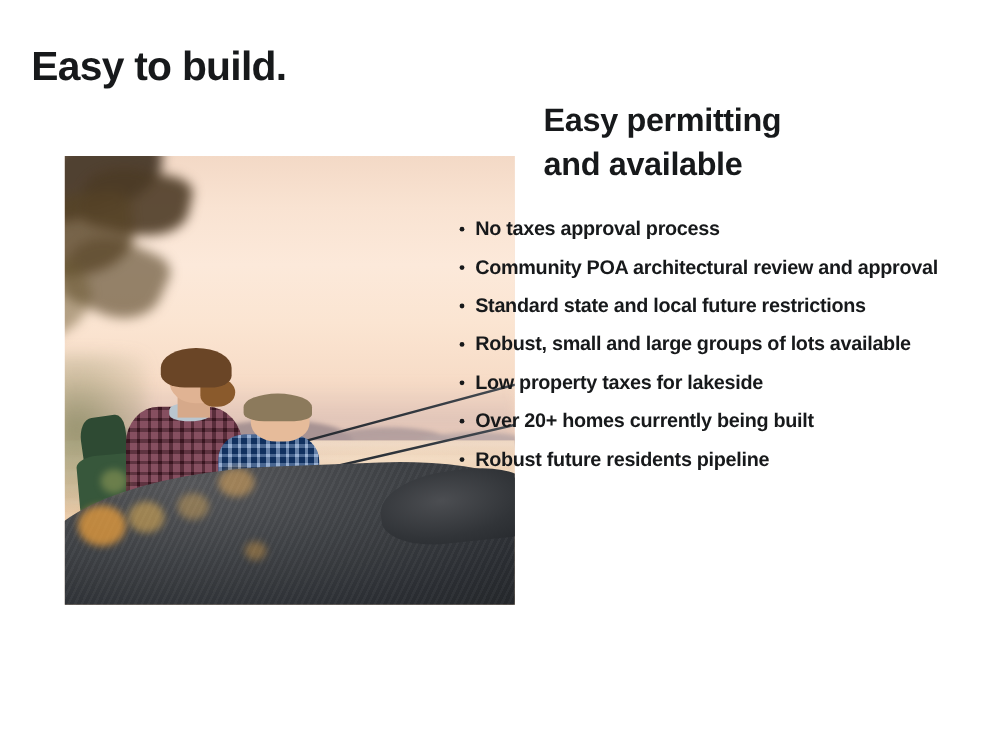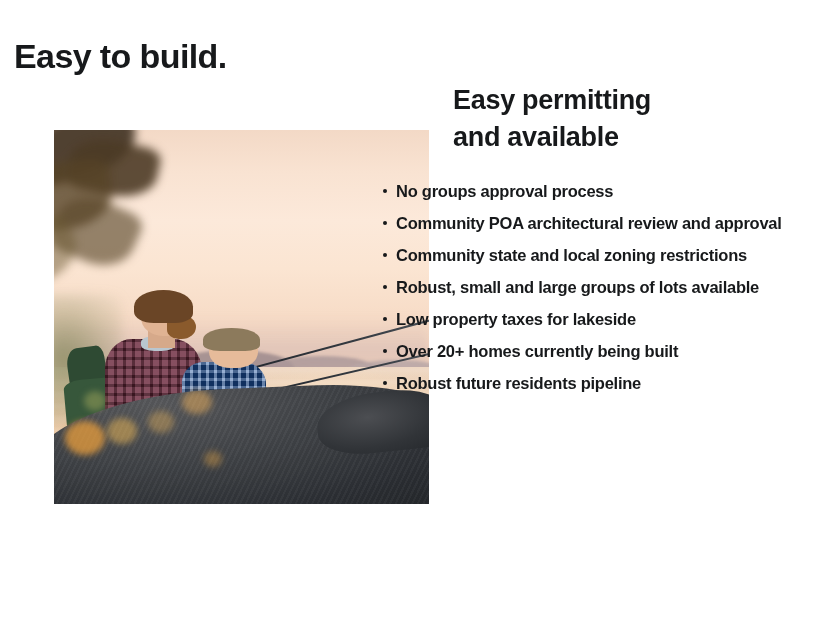--- a/index.html
+++ b/index.html
@@ -18,21 +18,21 @@
 
   .slide {
     position: absolute;
     inset: 0;
     background: #ffffff;
   }
 
   
   .headline {
     position: absolute;
-    left: 14px;
+    left: 26px;
     top: 12px;
     width: 380px;
     font-size: 34px;
     line-height: 43px;
     font-weight: 700;
     letter-spacing: -0.6px;
     color: #17191b;
   }
   .headline .hl-line { display: block; white-space: nowrap; }
 
@@ -519,23 +519,23 @@
     </div>
   </figure>
 
   <div class="right-col">
     <h2 class="subhead">
       <span class="sh-line">Easy permitting</span>
       <span class="sh-line">and available</span>
     </h2>
 
     <ul class="bullets">
-      <li>No groups approval process</li>
+      <li>No taxes approval process</li>
       <li>Community POA architectural review and approval</li>
-      <li>Community state and local zoning restrictions</li>
+      <li>Standard state and local future restrictions</li>
       <li>Robust, small and large groups of lots available</li>
       <li>Low property taxes for lakeside</li>
       <li>Over 20+ homes currently being built</li>
       <li>Robust future residents pipeline</li>
     </ul>
   </div>
 
 </div>
 
 </body></html>

